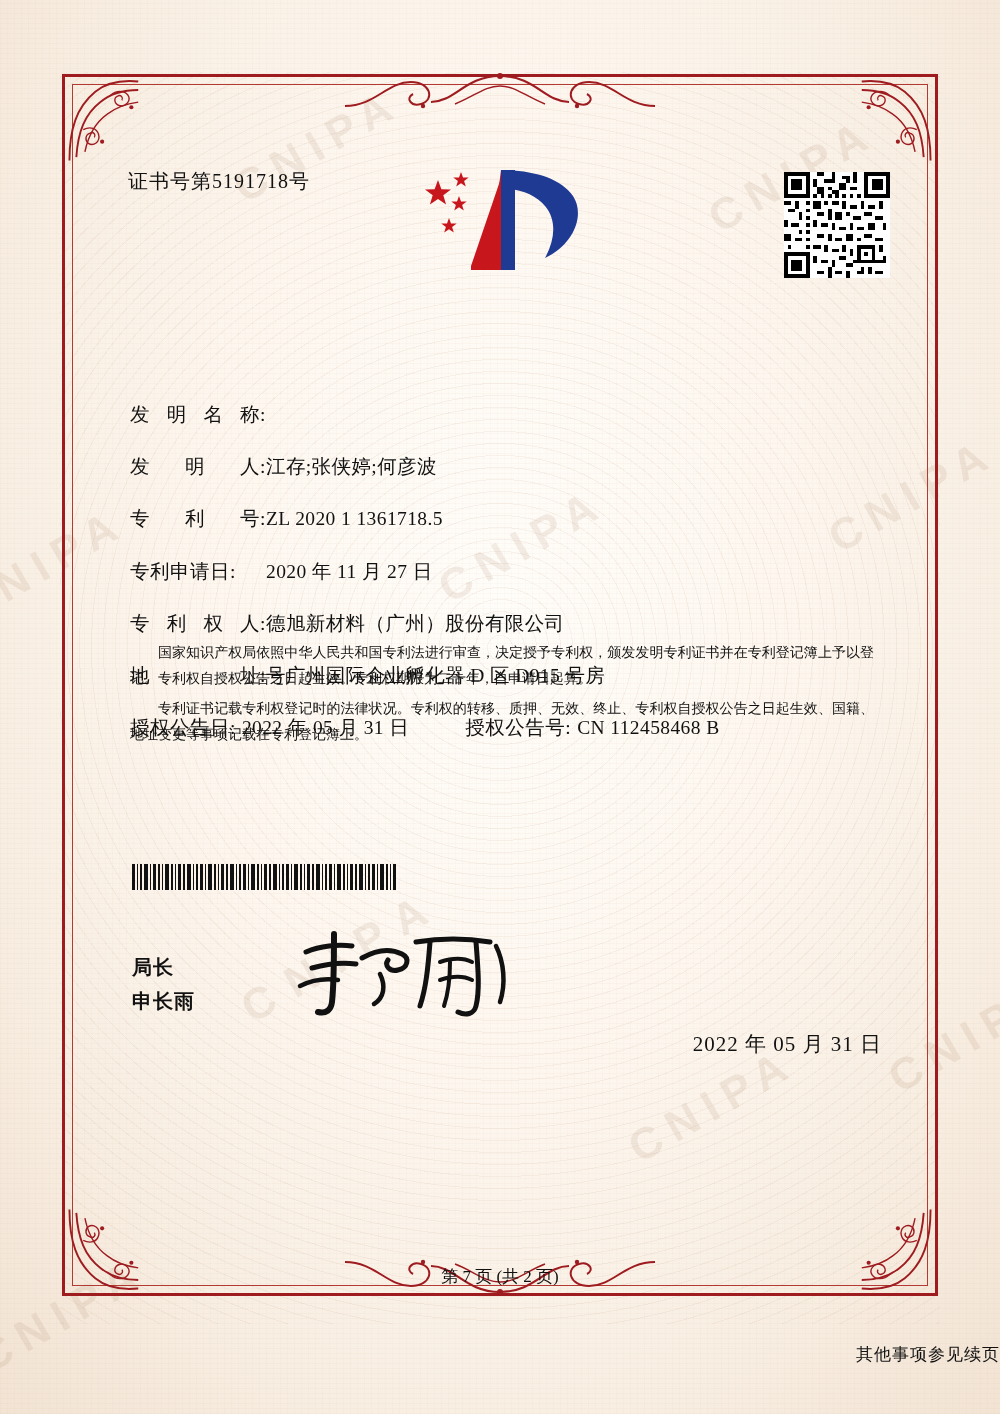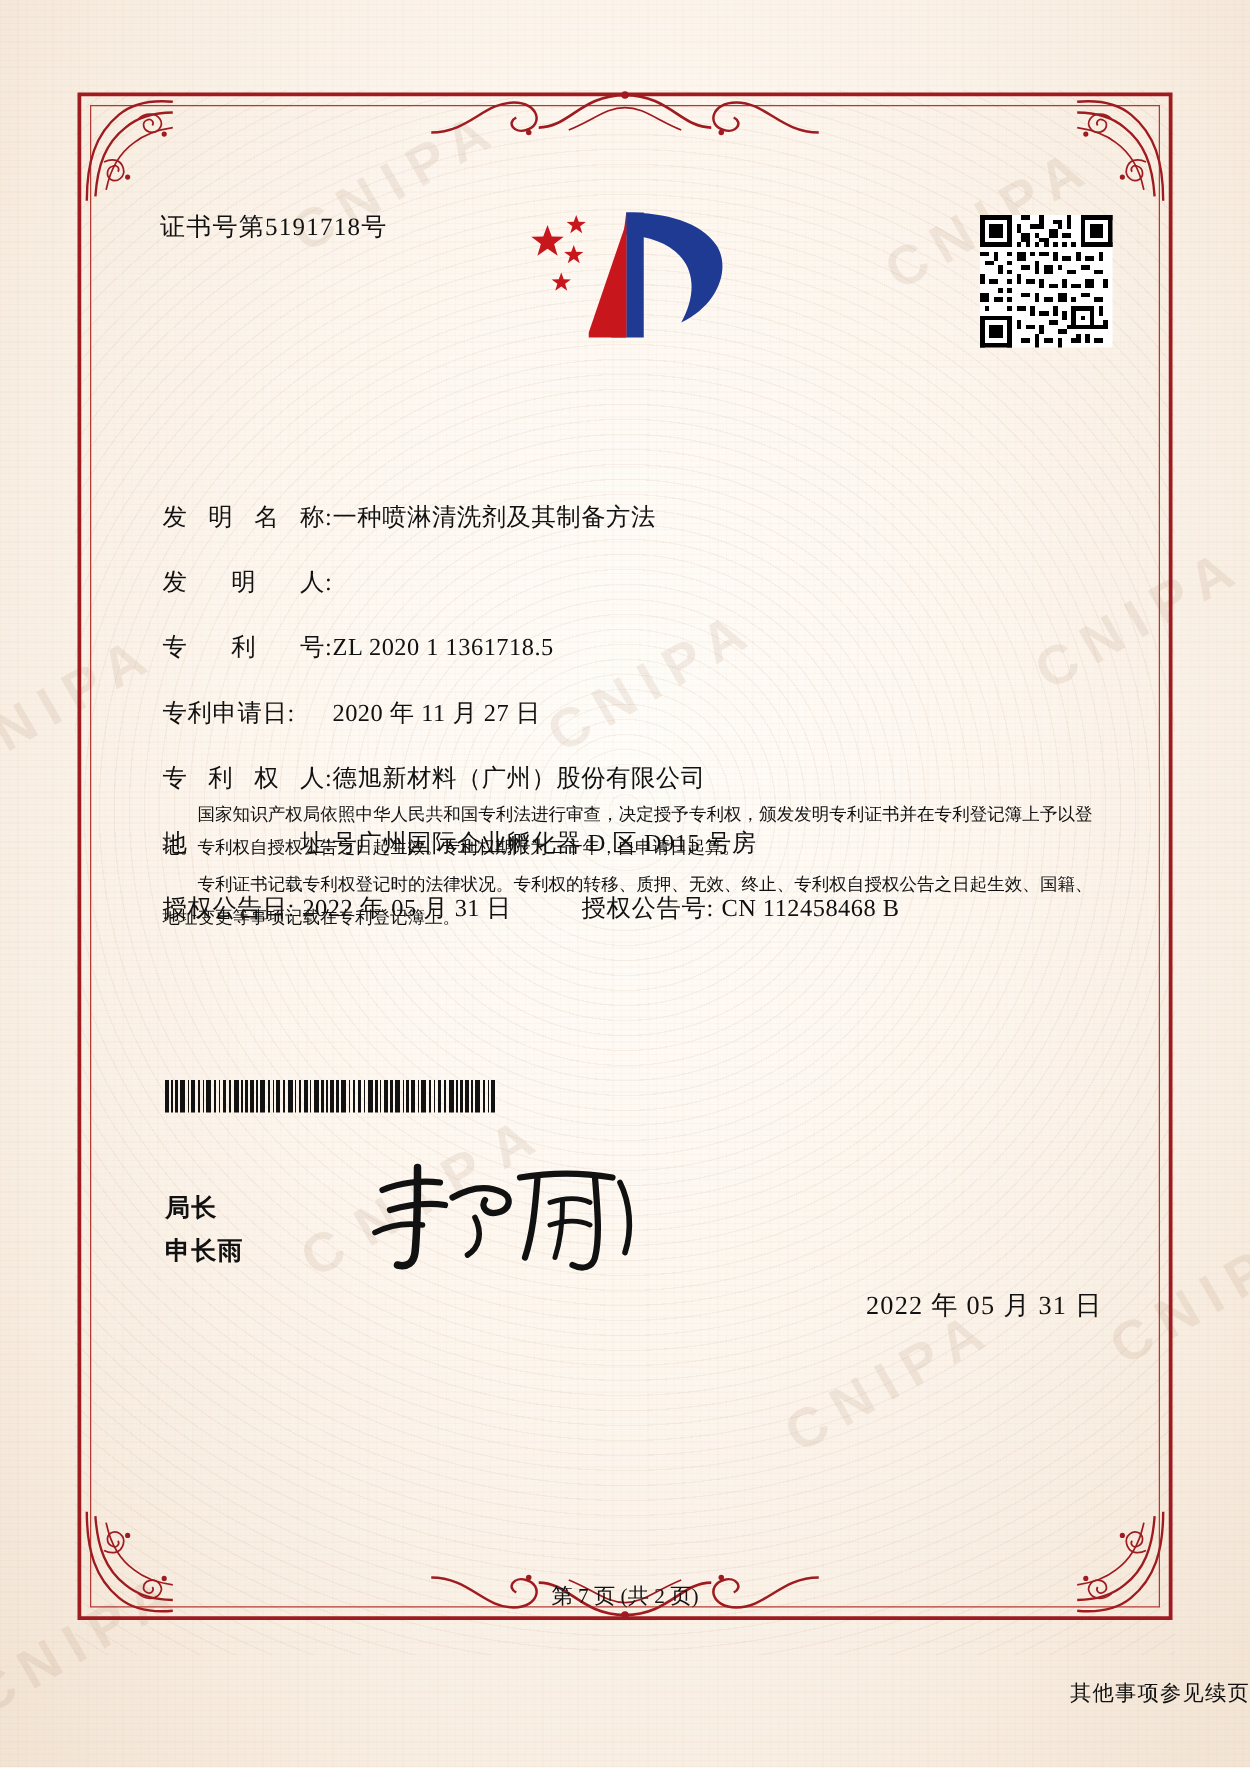--- a/index.html
+++ b/index.html
@@ -498,29 +498,29 @@
 
     <div class="fields">
 
       <div class="field-row">
         <div class="field-label spread">
           <span>发</span>
             <span>明</span>
             <span>名</span>
             <span>称:</span>
         </div>
-        <div class="field-value">一种喷淋清洗剂及其制备方法</div>
       </div>
 
       <div class="field-row">
         <div class="field-label spread">
           <span>发</span>
             <span>明</span>
             <span>人:</span>
         </div>
+        <div class="field-value">江存;张侠婷;何彦波</div>
       </div>
 
       <div class="field-row">
         <div class="field-label spread">
           <span>专</span>
             <span>利</span>
             <span>号:</span>
         </div>
         <div class="field-value">ZL 2020 1 1361718.5</div>
       </div>

